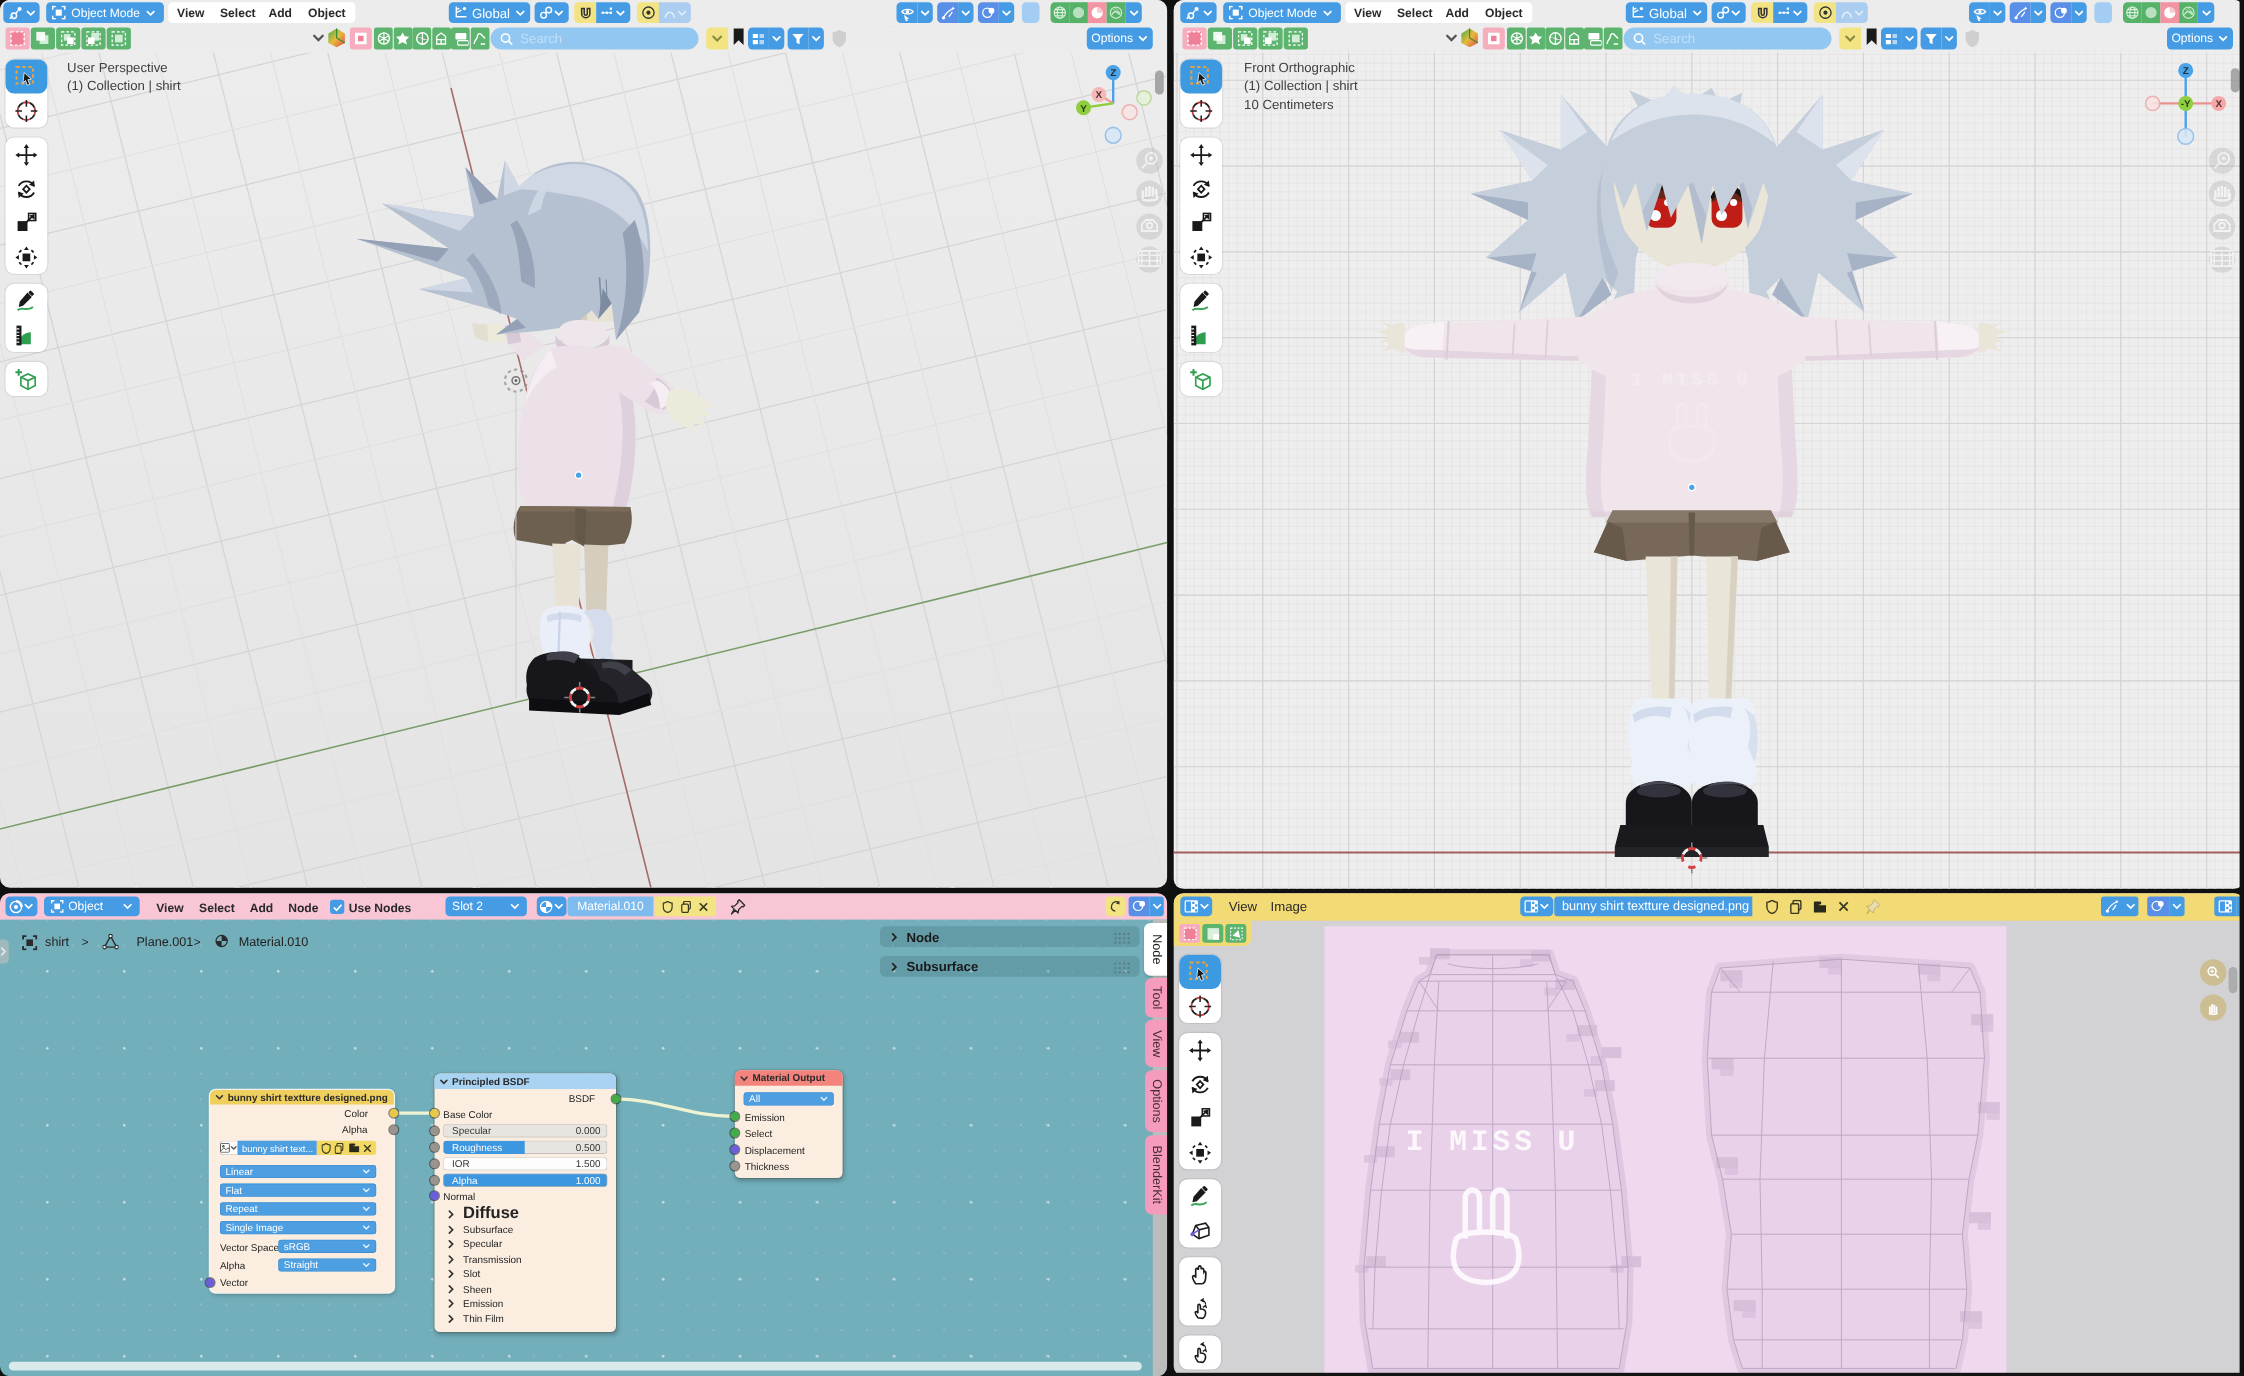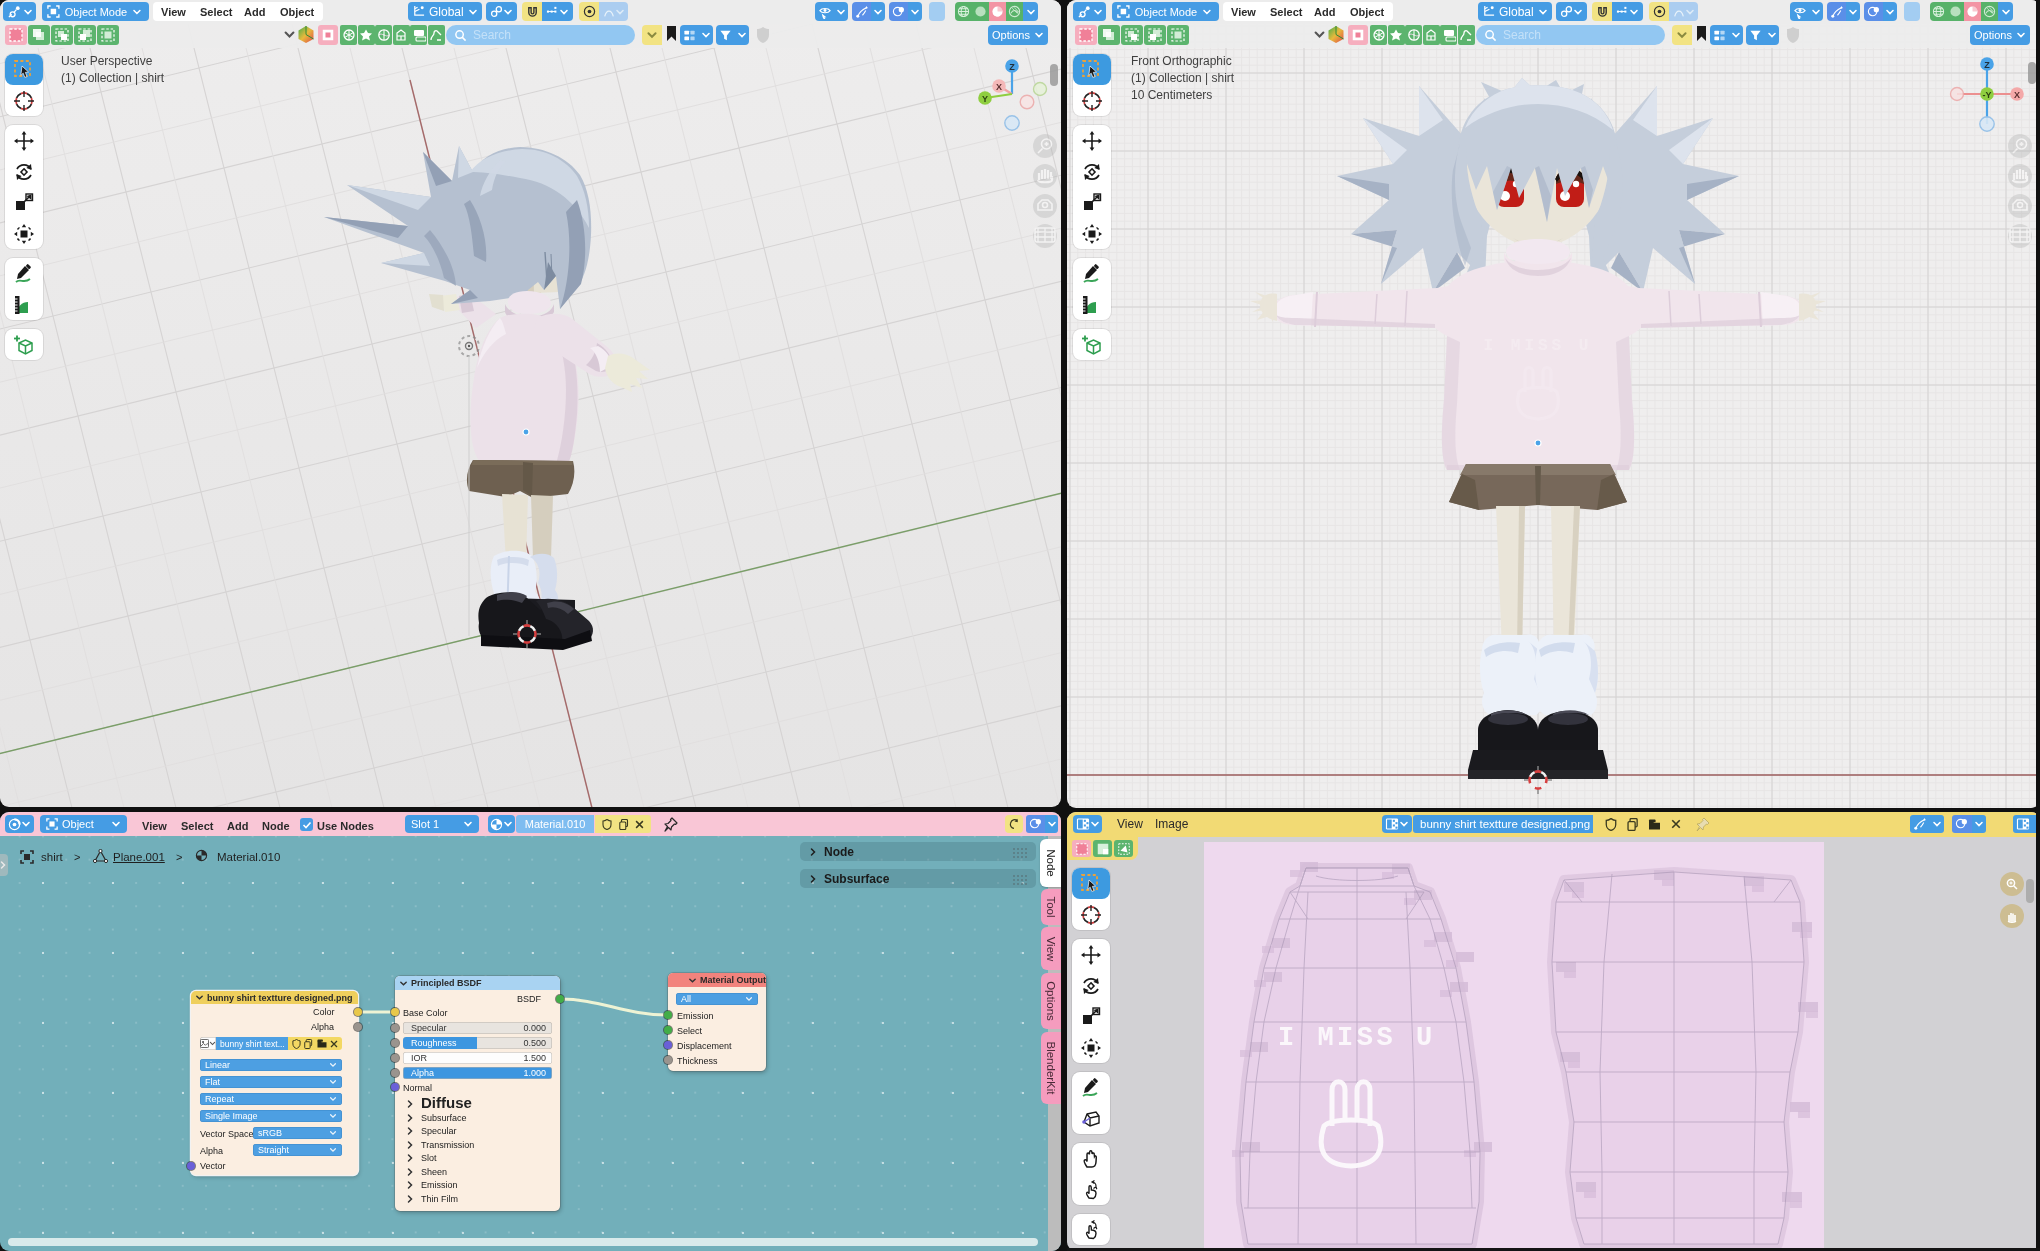--- a/index.html
+++ b/index.html
@@ -1580,21 +1580,21 @@
       </svg>
     </div>
     <div class="t" style="left:421px;top:368.0px;font-size:9px;color:#222;font-weight:400;">Emission</div>
     <div style="left:405px;top:381.5px;width:10px;height:10px">
       <svg width="10" height="10" viewBox="0 0 10 10">
         <path d="M3.5 2 L6.5 5 L3.5 8" stroke="#333" stroke-width="1.5" fill="none" stroke-linecap="round"></path>
       </svg>
     </div>
     <div class="t" style="left:421px;top:381.5px;font-size:9px;color:#222;font-weight:400;">Thin Film</div>
     <div style="left:668px;top:161px;width:98px;height:98px;background:#fbeee1;border-radius:5px;box-shadow:0 0 0 0.8px rgba(80,80,80,0.35),1px 2px 4px rgba(0,0,0,0.25)"></div>
-    <div style="left:668px;top:161px;width:98px;height:14px;background:#f2837d;border-radius:5px 5px 0 0;display:flex;align-items:center;padding-left:20px;gap:3px">
+    <div style="left:668px;top:161px;width:98px;height:14px;background:#f2837d;border-radius:5px 5px 0 0;display:flex;align-items:center;padding-left:4px;gap:3px">
       <svg width="9" height="9" viewBox="0 0 10 10">
         <path d="M2 3.5 L5 6.5 L8 3.5" stroke="#333" stroke-width="1.6" fill="none" stroke-linecap="round"></path>
       </svg>
       <span style="font-size:9px;color:#2a2a2a;font-weight:bold">Material Output</span>
     </div>
     <div style="left:676px;top:181px;width:82px;height:12px;background:#4d9fe2;border-radius:3px;color:#fff;font-size:9px;display:flex;align-items:center;padding:0 5px;box-shadow:inset 0 0 0 0.5px #3d87c6">
       <span style="flex:1;overflow:hidden">All</span>
       <svg width="8" height="8" viewBox="0 0 10 10">
         <path d="M2 3.5 L5 6.5 L8 3.5" stroke="#e8f2fa" stroke-width="1.6" fill="none" stroke-linecap="round"></path>
       </svg>
@@ -1632,21 +1632,21 @@
     <div class="t" style="left:181px;top:8px;font-size:11px;color:#2a2a2a;font-weight:600;">Select</div>
     <div class="t" style="left:227px;top:8px;font-size:11px;color:#2a2a2a;font-weight:600;">Add</div>
     <div class="t" style="left:262px;top:8px;font-size:11px;color:#2a2a2a;font-weight:600;">Node</div>
     <div style="left:300px;top:6px;width:13px;height:13px;background:#459ce4;border-radius:3px;display:flex;align-items:center;justify-content:center">
       <svg width="10" height="10" viewBox="0 0 10 10">
         <path d="M1.5 5 L4 7.5 L8.5 2.5" stroke="#fff" stroke-width="1.6" fill="none"></path>
       </svg>
     </div>
     <div class="t" style="left:317px;top:8px;font-size:11px;color:#2a2a2a;font-weight:600;">Use Nodes</div>
     <div class="b" style="left:405px;top:3px;width:74px;height:18px;background:#459ce4;color:#fff;font-size:11px;display:flex;align-items:center;padding:0 6px;gap:3px">
-      <span style="flex:1">Slot 1</span>
+      <span style="flex:1">Slot 2</span>
       <svg width="10" height="10" viewBox="0 0 10 10">
         <path d="M2 3.5 L5 6.5 L8 3.5" stroke="#fff" stroke-width="1.6" fill="none" stroke-linecap="round"></path>
       </svg>
     </div>
     <div class="b" style="left:488px;top:3px;width:27px;height:18px;background:#459ce4;display:flex;align-items:center;justify-content:center">
       <svg width="13" height="13" viewBox="0 0 14 14">
         <circle cx="7" cy="7" r="5.5" fill="none" stroke="#fff" stroke-width="1.2"></circle>
         <path d="M7 1.5 A5.5 5.5 0 0 1 12.5 7 L7 7 Z" fill="#fff"></path>
         <path d="M1.5 7 A5.5 5.5 0 0 0 7 12.5 L7 7 Z" fill="#fff"></path>
       </svg>
@@ -1698,21 +1698,21 @@
     <div class="t" style="left:41px;top:39px;font-size:11.5px;color:#1f1f1f;font-weight:400;">shirt</div>
     <div class="t" style="left:74px;top:39px;font-size:11px;color:#1f1f1f;font-weight:400;">&gt;</div>
     <div style="left:93px;top:37px;width:15px;height:15px">
       <svg width="15" height="15" viewBox="0 0 15 15">
         <path d="M7.5 2 L13 12 L2 12 Z" fill="none" stroke="#2a2a2a" stroke-width="1.2"></path>
         <circle cx="7.5" cy="2" r="1.6" fill="#fff" stroke="#2a2a2a" stroke-width="1"></circle>
         <circle cx="13" cy="12" r="1.6" fill="#fff" stroke="#2a2a2a" stroke-width="1"></circle>
         <circle cx="2" cy="12" r="1.6" fill="#fff" stroke="#2a2a2a" stroke-width="1"></circle>
       </svg>
     </div>
-    <div class="t" style="left:113px;top:39px;font-size:11.5px;color:#1f1f1f;font-weight:400;text-decoration:underline;">Plane.001</div>
+    <div class="t" style="left:124px;top:39px;font-size:11.5px;color:#1f1f1f;font-weight:400;">Plane.001</div>
     <div class="t" style="left:176px;top:39px;font-size:11px;color:#1f1f1f;font-weight:400;">&gt;</div>
     <div style="left:195px;top:37px;width:15px;height:15px">
       <svg width="13" height="13" viewBox="0 0 14 14">
         <circle cx="7" cy="7" r="5.5" fill="none" stroke="#2a2a2a" stroke-width="1.2"></circle>
         <path d="M7 1.5 A5.5 5.5 0 0 1 12.5 7 L7 7 Z" fill="#2a2a2a"></path>
         <path d="M1.5 7 A5.5 5.5 0 0 0 7 12.5 L7 7 Z" fill="#2a2a2a"></path>
       </svg>
     </div>
     <div class="t" style="left:217px;top:39px;font-size:11.5px;color:#1f1f1f;font-weight:400;">Material.010</div>
     <div style="left:-6px;top:42px;width:14px;height:22px;background:#9fb9bd;border-radius:4px;display:flex;align-items:center;justify-content:flex-end">

